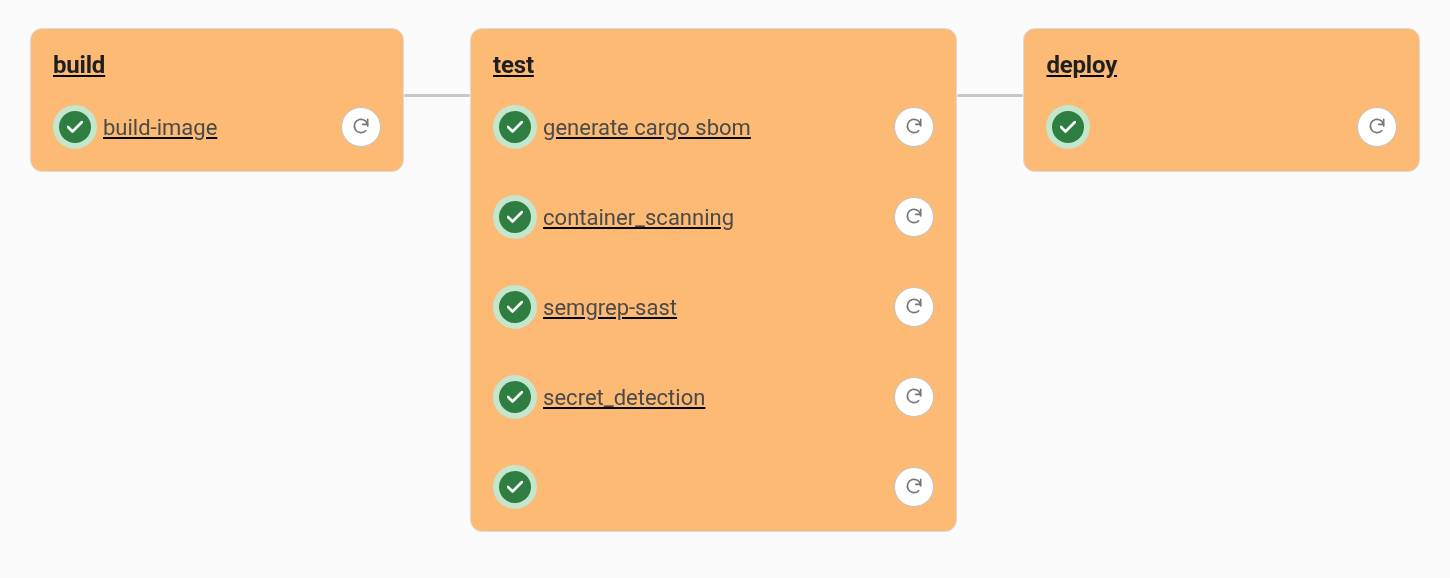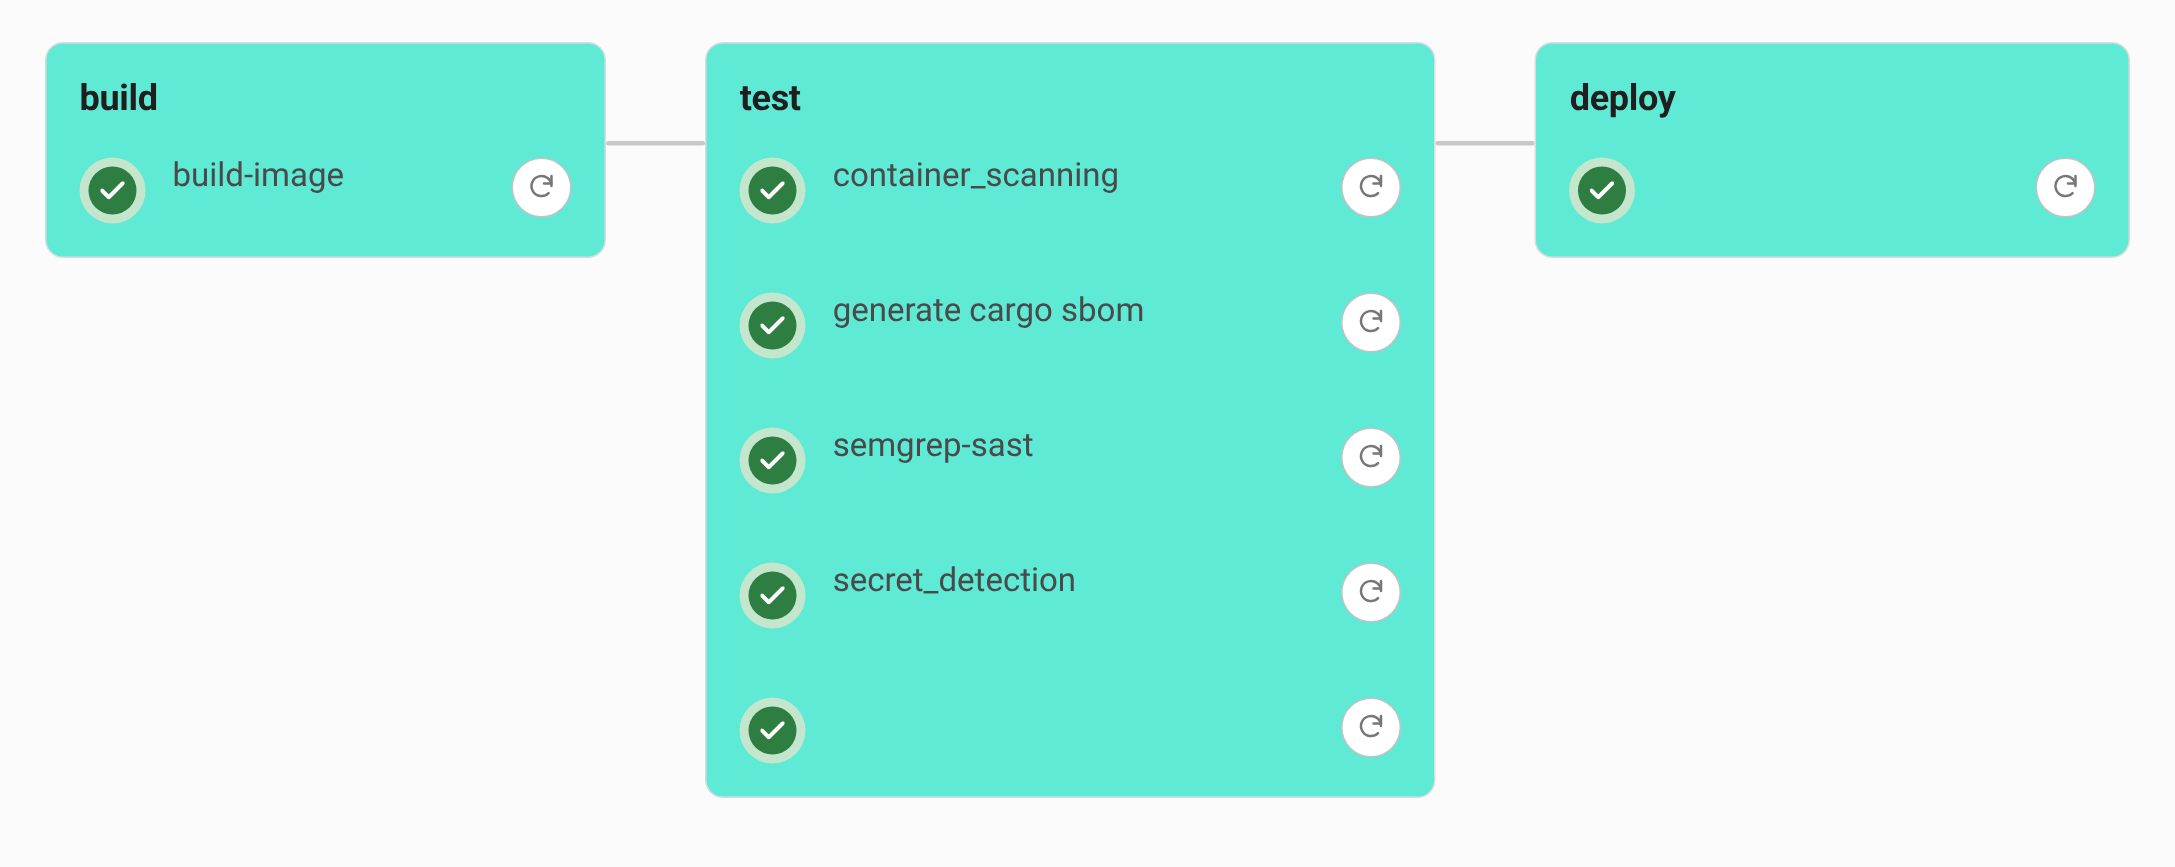--- a/index.html
+++ b/index.html
@@ -11,38 +11,40 @@
     position: relative;
   }
   .pipeline {
     position: relative;
     display: flex;
     align-items: flex-start;
     padding: 28px 30px;
     gap: 0;
   }
   .stage-card {
-    background: #5eead4;
+    background: #fdba74;
     border: 1px solid #dcdcde;
     border-radius: 12px;
     padding: 22px 22px 22px 22px;
     display: flex;
     flex-direction: column;
+    text-decoration: underline;
   }
   .stage-title {
     font-size: 24px;
     font-weight: 700;
     color: #1f1f1f;
     margin-bottom: 26px;
     letter-spacing: -0.2px;
   }
   .jobs { display: flex; flex-direction: column; gap: 46px; }
   .job-row {
     display: flex;
-    gap: 18px;
+    align-items: center;
+    gap: 6px;
     height: 44px;
   }
   .status-icon {
     width: 44px; height: 44px;
     border-radius: 50%;
     background: #c3e6cd;
     display: flex; align-items: center; justify-content: center;
     flex-shrink: 0;
   }
   .status-icon .inner {
@@ -125,42 +127,42 @@
     <div class="jobs">
 
       <div class="job-row">
         <span class="status-icon">
           <span class="inner">
               <svg viewBox="0 0 16 12">
                 <path d="M1 6 L5.5 10.5 L15 1" stroke="#fff" stroke-width="2.6" fill="none" stroke-linecap="round" stroke-linejoin="round"></path>
               </svg>
             </span>
         </span>
+        <span class="job-name">generate cargo sbom</span>
+        <button class="retry-btn">
+          <span>
+            <svg viewBox="0 0 24 24">
+                <g fill="none" stroke="#777" stroke-width="2" stroke-linecap="round">
+                  <path d="M20 12a8 8 0 1 0-2.34 5.66"></path>
+                  <path d="M20 4v6h-6"></path>
+                </g>
+              </svg>
+          </span>
+        </button>
+      </div>
+
+      <div class="job-row">
+        <span class="status-icon">
+          <span class="inner">
+              <svg viewBox="0 0 16 12">
+                <path d="M1 6 L5.5 10.5 L15 1" stroke="#fff" stroke-width="2.6" fill="none" stroke-linecap="round" stroke-linejoin="round"></path>
+              </svg>
+            </span>
+        </span>
         <span class="job-name">container_scanning</span>
-        <button class="retry-btn">
-          <span>
-            <svg viewBox="0 0 24 24">
-                <g fill="none" stroke="#777" stroke-width="2" stroke-linecap="round">
-                  <path d="M20 12a8 8 0 1 0-2.34 5.66"></path>
-                  <path d="M20 4v6h-6"></path>
-                </g>
-              </svg>
-          </span>
-        </button>
-      </div>
-
-      <div class="job-row">
-        <span class="status-icon">
-          <span class="inner">
-              <svg viewBox="0 0 16 12">
-                <path d="M1 6 L5.5 10.5 L15 1" stroke="#fff" stroke-width="2.6" fill="none" stroke-linecap="round" stroke-linejoin="round"></path>
-              </svg>
-            </span>
-        </span>
-        <span class="job-name">generate cargo sbom</span>
         <button class="retry-btn">
           <span>
             <svg viewBox="0 0 24 24">
                 <g fill="none" stroke="#777" stroke-width="2" stroke-linecap="round">
                   <path d="M20 12a8 8 0 1 0-2.34 5.66"></path>
                   <path d="M20 4v6h-6"></path>
                 </g>
               </svg>
           </span>
         </button>

